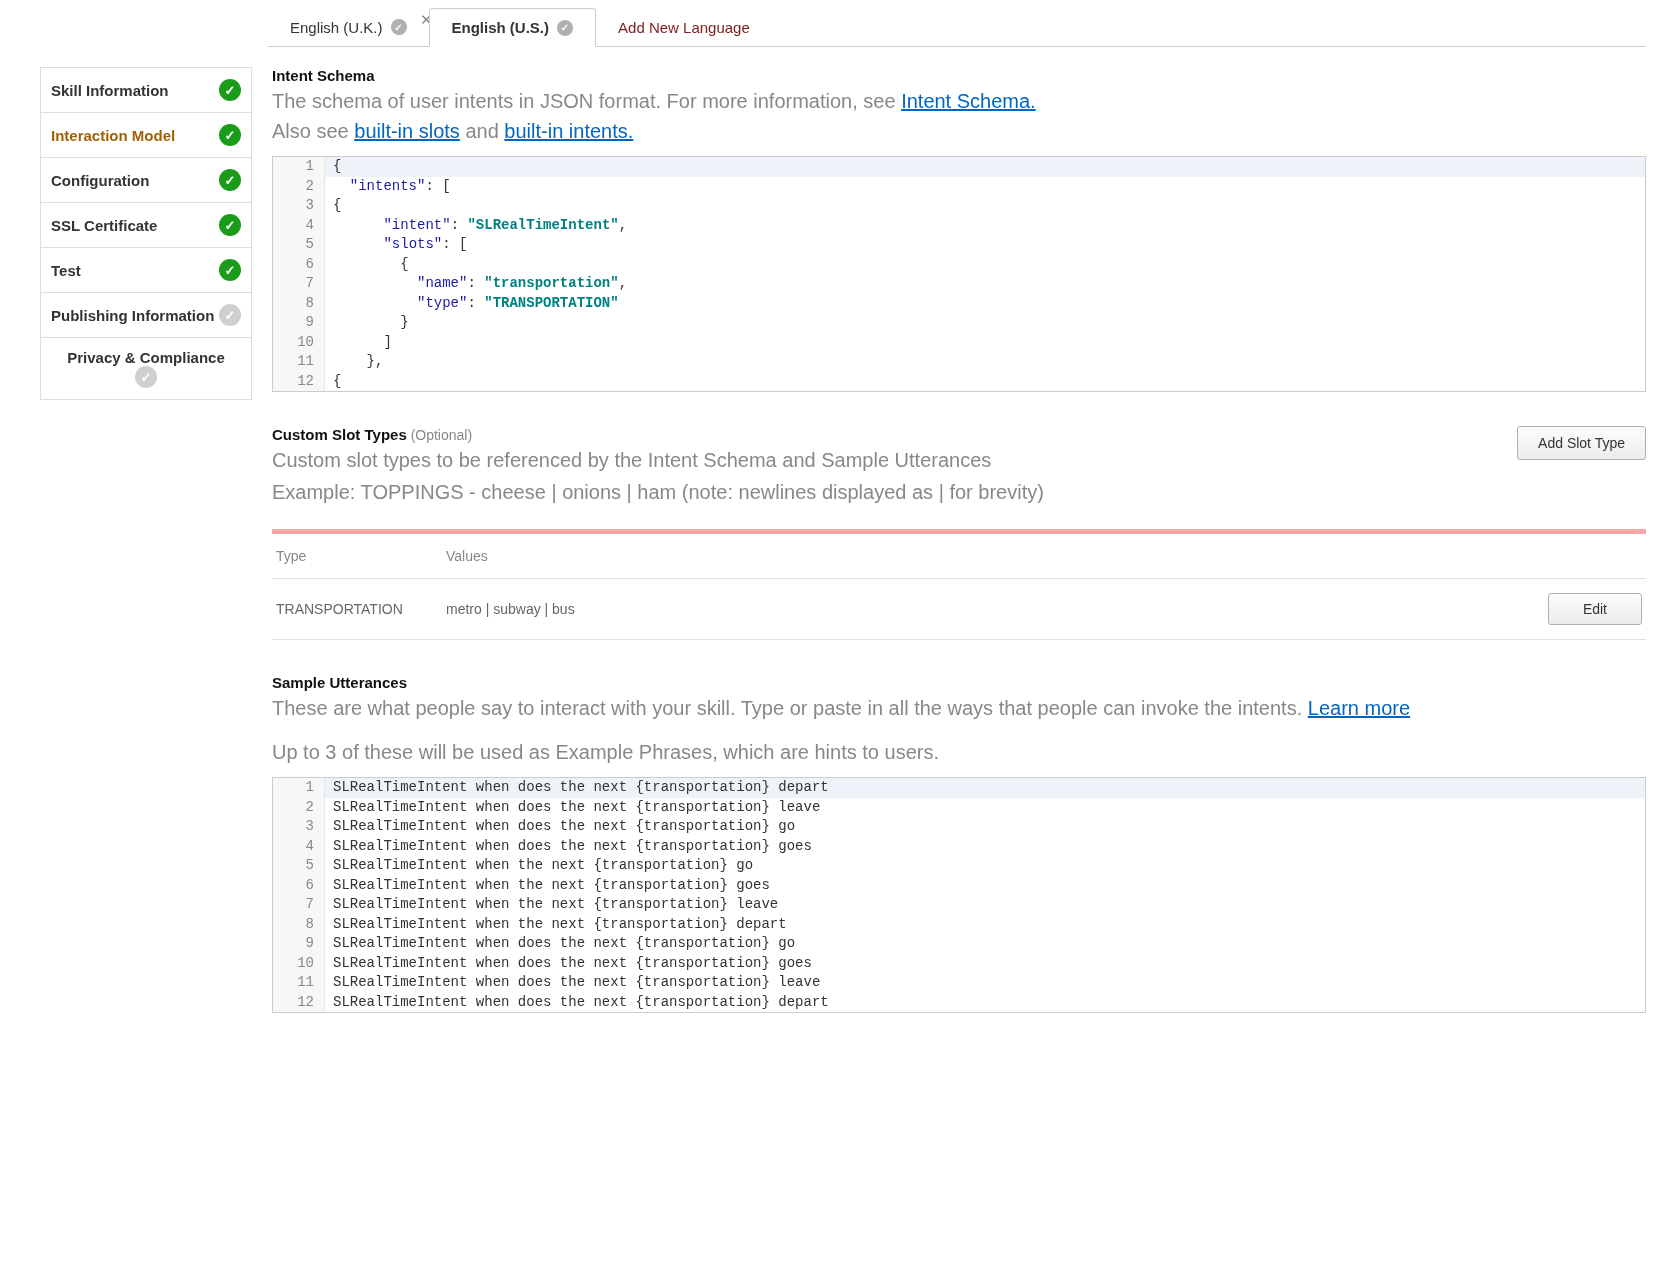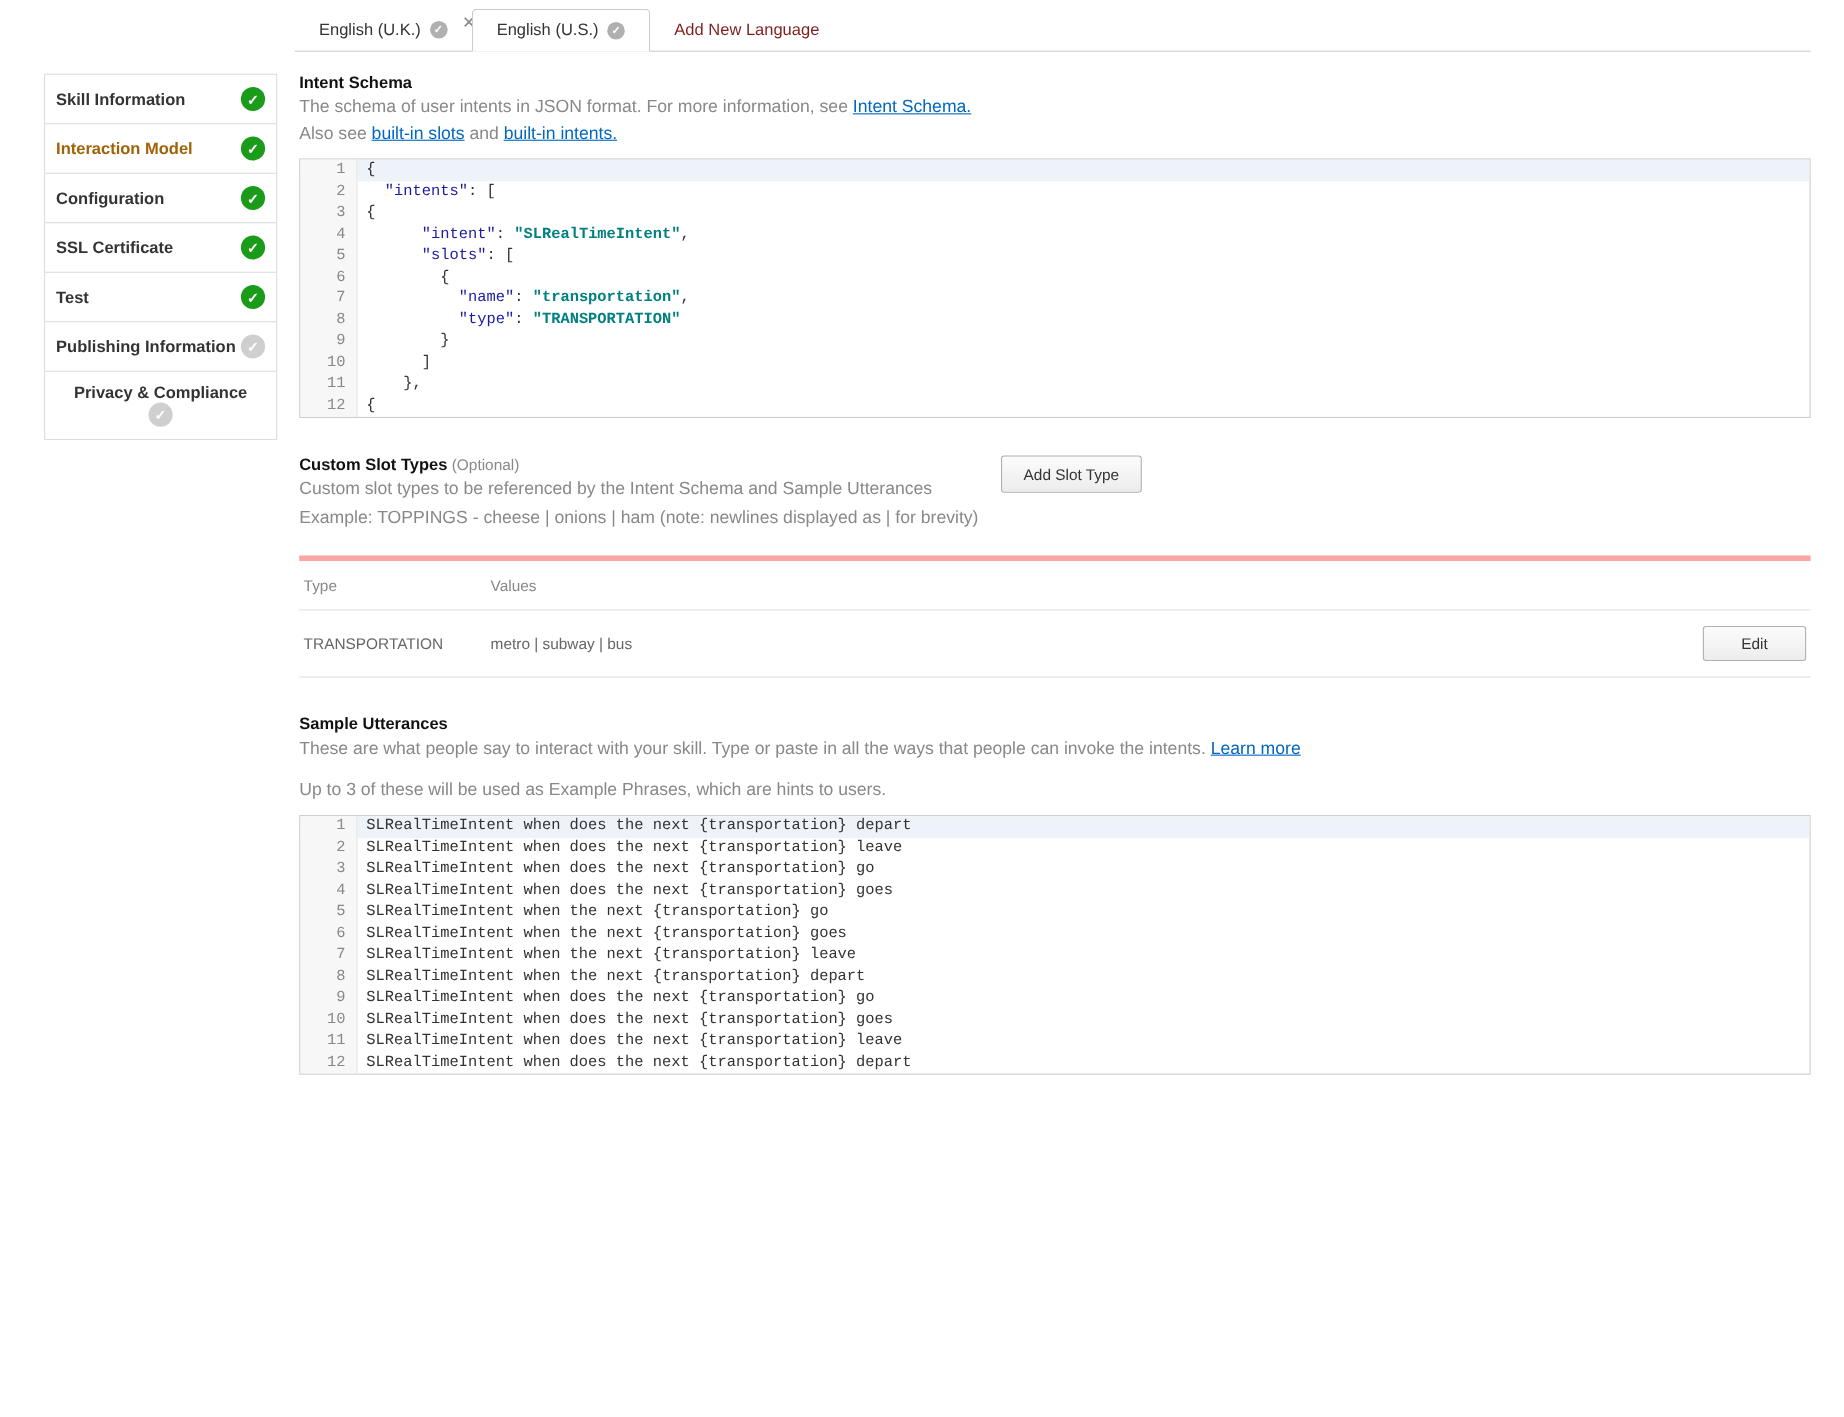--- a/index.html
+++ b/index.html
@@ -31,20 +31,21 @@
     cursor: pointer;
     position: relative;
   }
   .tab.active {
     border: 1px solid #ccc;
     border-bottom: 1px solid #fff;
     border-top-left-radius: 4px;
     border-top-right-radius: 4px;
     margin-bottom: -1px;
     background: #fff;
+    font-weight: bold;
   }
   .tab .status-circle {
     width: 16px; height: 16px; border-radius: 50%;
     background: #b0b0b0;
     display: inline-flex; align-items: center; justify-content: center;
   }
   .tab .status-circle::after {
     content: "✓"; color: #fff; font-size: 10px; font-weight: bold;
   }
   .tab .close-x {
@@ -88,21 +89,21 @@
     content: "✓"; color: #fff; font-size: 13px; font-weight: bold;
   }
 
   
   .section { margin-bottom: 34px; }
   .section h3 {
     font-size: 15px; font-weight: 700; color: #111; margin-bottom: 4px;
     display: inline;
   }
   .section .optional { color: #888; font-weight: 400; font-size: 14px; }
-  .section .desc { color: #888; font-size: 16px; line-height: 1.5; margin-top: 2px; }
+  .section .desc { color: #888; font-size: 20px; line-height: 1.5; margin-top: 2px; }
   .section .desc a, a.link { color: #0066c0; text-decoration: underline; cursor: pointer; }
 
   
   .code-editor {
     border: 1px solid #ccc;
     margin-top: 10px;
     font-family: "Courier New", Courier, monospace;
     font-size: 14px;
     background: #fff;
     overflow: hidden;
@@ -123,21 +124,21 @@
     padding-left: 8px;
     white-space: pre;
     color: #333;
   }
   .tok-key { color: #1a1aa6; }
   .tok-str { color: #008080; font-weight: bold; }
   .tok-punc { color: #333; }
 
   
   .slot-header-row {
-    display: flex; align-items: flex-start; gap: 20px;
+    display: flex; justify-content: space-between; align-items: flex-start; gap: 20px;
   }
   .btn {
     border: 1px solid #b0b0b0;
     background: linear-gradient(#fcfcfc, #ececec);
     border-radius: 3px;
     padding: 8px 20px;
     font-size: 14px;
     cursor: pointer;
     color: #333;
     white-space: nowrap;

